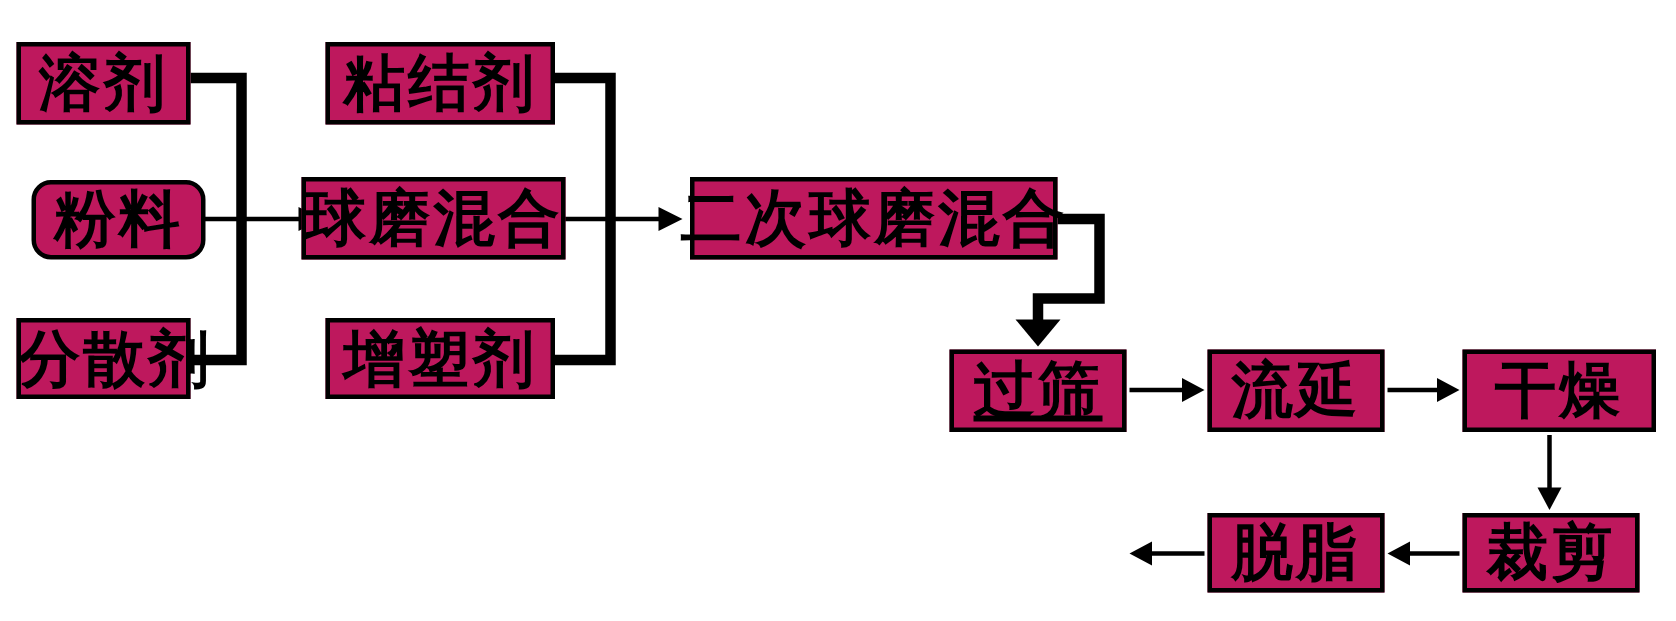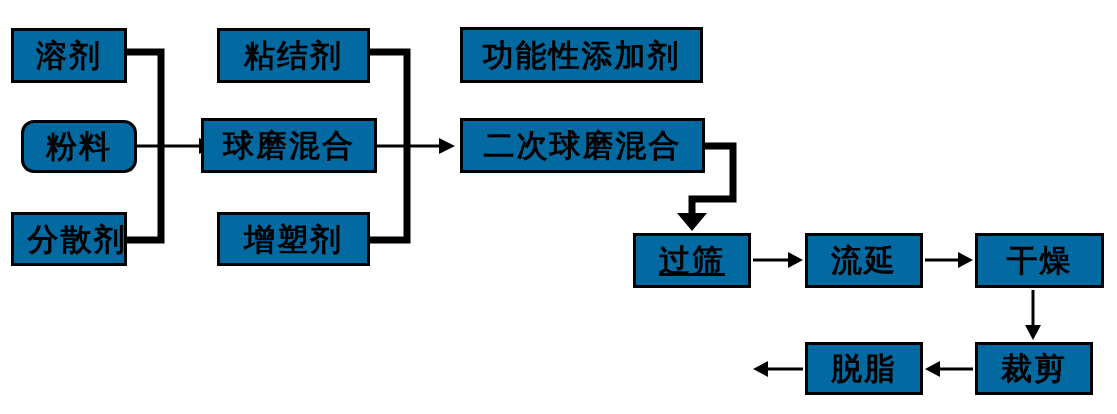--- a/index.html
+++ b/index.html
@@ -19,27 +19,27 @@
     position: absolute;
     left: 0;
     top: 0;
     width: 1117px;
     height: 414px;
   }
   .node {
     position: absolute;
     box-sizing: border-box;
     border: 3px solid #000000;
-    background: #0369a1;
+    background: #be185d;
     display: flex;
     align-items: center;
     justify-content: center;
     font-weight: bold;
     color: #000000;
-    font-size: 31px;
+    font-size: 41px;
     letter-spacing: 2px;
     white-space: nowrap;
     line-height: 1;
   }
   .node span { display: inline-block; }
 
   
   .n-solvent     { left: 11px;  top: 28px;  width: 116px; height: 55px; }
   .n-powder      { left: 21px;  top: 120px; width: 116px; height: 53px; border-radius: 13px; }
   .n-dispersant  { left: 11px;  top: 212px; width: 116px; height: 54px; padding-left: 16px; }
@@ -128,23 +128,20 @@
   <div class="node n-binder">
     <span>粘结剂</span>
   </div>
   <div class="node n-ballmill">
     <span>球磨混合</span>
   </div>
   <div class="node n-plasticizer">
     <span>增塑剂</span>
   </div>
 
-  <div class="node n-additive">
-    <span>功能性添加剂</span>
-  </div>
   <div class="node n-secondmill">
     <span>二次球磨混合</span>
   </div>
 
   <div class="node n-sieving">
     <span>过筛</span>
   </div>
   <div class="node n-casting">
     <span>流延</span>
   </div>

